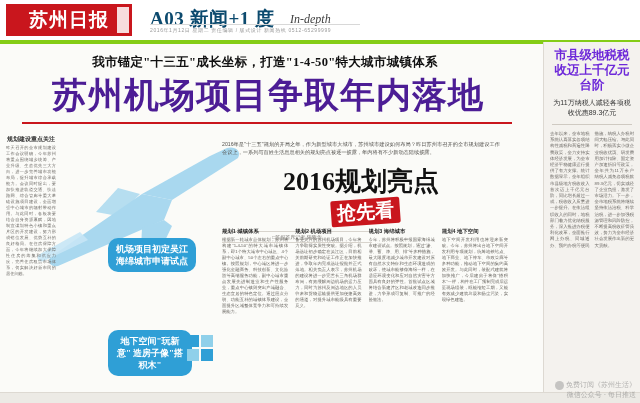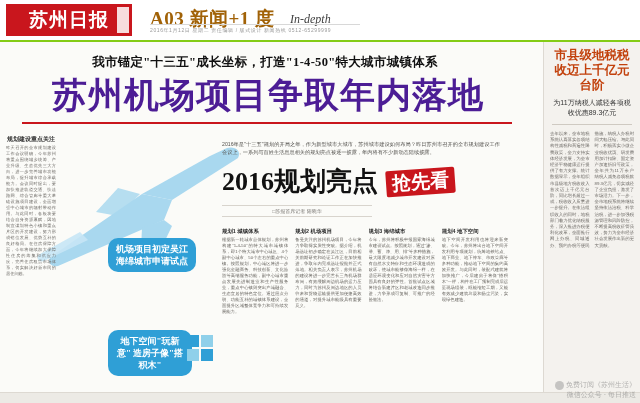--- a/index.html
+++ b/index.html
@@ -20,21 +20,21 @@
     background: #fbfbf8;
     overflow: hidden;
   }
 
   
   .masthead {
     position: absolute;
     left: 0; top: 0;
     width: 640px; height: 40px;
     background: #ffffff;
-    border-bottom: 2px solid #84cc16;
+    border-bottom: 4px solid #84cc16;
   }
   .logo-box {
     position: absolute;
     left: 6px; top: 4px;
     width: 126px; height: 32px;
     background: #c9161d;
     color: #ffffff;
     display: flex;
     align-items: center;
     justify-content: center;
@@ -49,21 +49,21 @@
     width: 12px; height: 26px;
     background: #ffffff;
     opacity: .85;
   }
   .mast-title {
     position: absolute;
     left: 150px; top: 6px;
     font-family: "Liberation Serif", serif;
     font-size: 19px;
     font-weight: bold;
-    color: #a16207;
+    color: #0c4a6e;
     letter-spacing: .5px;
   }
   .mast-sub {
     position: absolute;
     left: 290px; top: 12px;
     font-family: "Liberation Serif", serif;
     font-size: 12px;
     color: #404040;
     font-style: italic;
   }
@@ -88,21 +88,21 @@
     width: 96px; height: 361px;
     background: #f4f2ee;
     border-left: 1px solid #ddd9d2;
   }
   .right-head {
     margin: 6px 6px 0 6px;
     font-family: "Liberation Serif", serif;
     font-size: 12.5px;
     line-height: 15px;
     font-weight: bold;
-    color: #c2410c;
+    color: #6d28d9;
     text-align: center;
   }
   .right-sub {
     margin: 5px 6px 0 6px;
     font-size: 7px;
     line-height: 10px;
     color: #333;
     text-align: center;
   }
   .right-rule {
@@ -215,20 +215,21 @@
     margin-bottom: 8px;
   }
   .feature-title {
     font-family: "Liberation Serif", serif;
     font-size: 26px;
     font-weight: bold;
     color: #111111;
     letter-spacing: 0px;
     display: flex;
     align-items: center;
+    flex-direction: column;
   }
   .feature-title .red-stamp {
     display: inline-block;
     margin-left: 8px;
     background: #c9161d;
     color: #ffffff;
     font-size: 19px;
     line-height: 24px;
     padding: 1px 6px;
     transform: rotate(-4deg);

